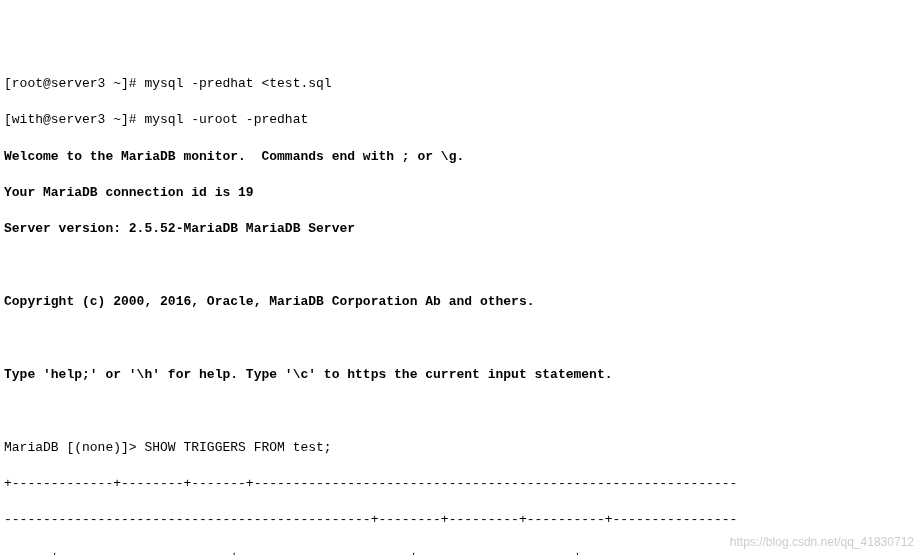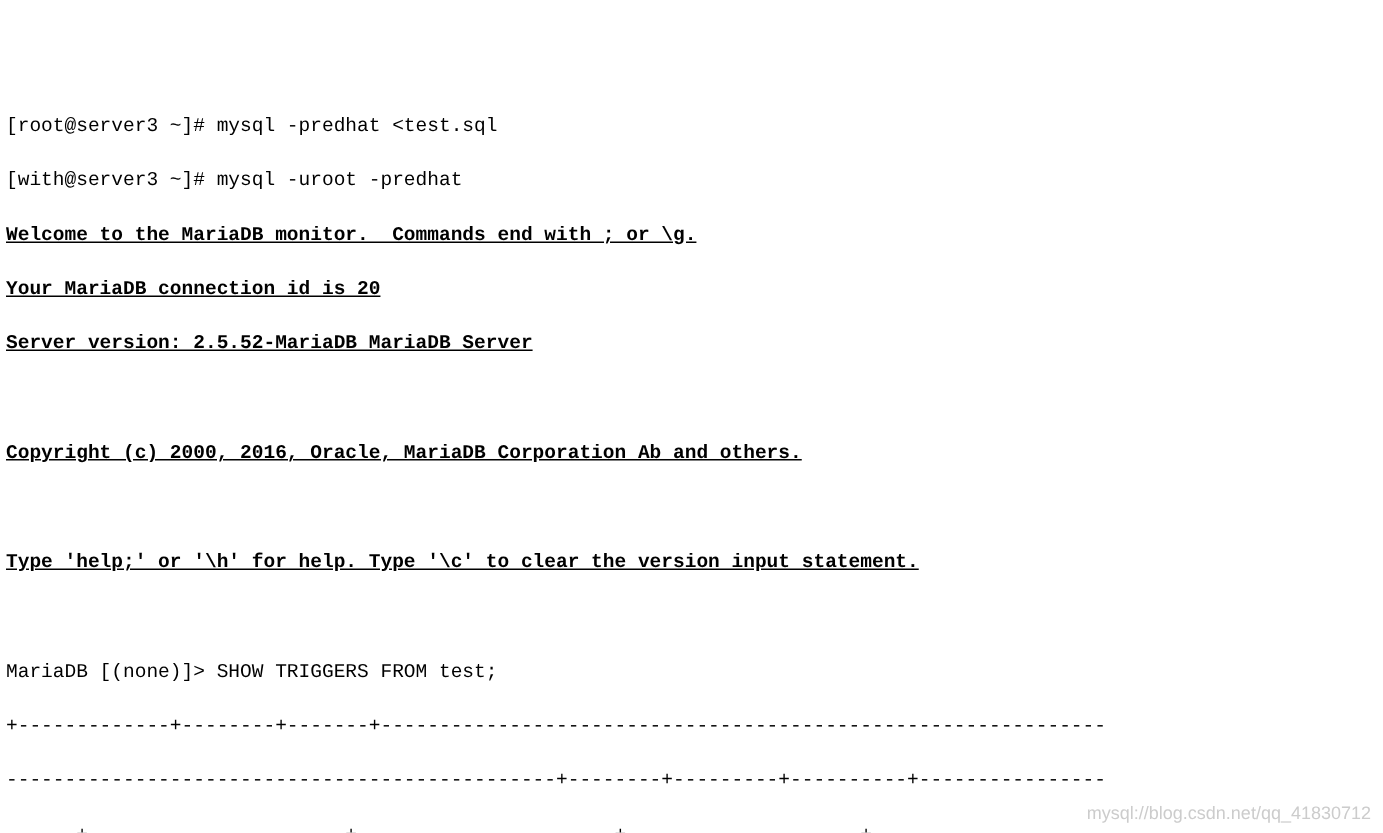--- a/index.html
+++ b/index.html
@@ -18,45 +18,44 @@
       position: relative;
       width: 922px;
       height: 555px;
       overflow: hidden;
     }
     .line {
       display: block;
     }
     .bold {
       font-weight: bold;
-      text-decoration: underline;
     }
     .watermark {
       position: absolute;
       bottom: 4px;
       right: 8px;
       color: #cccccc;
       font-size: 12px;
       font-family: Arial, sans-serif;
     }
   </style>
 </head>
 <body>
 
 
 
 <span class="line">[root@server3 ~]# mysql -predhat &lt;test.sql</span>
 <span class="line">[with@server3 ~]# mysql -uroot -predhat</span>
 <span class="line bold">Welcome to the MariaDB monitor.  Commands end with ; or \g.</span>
-<span class="line bold">Your MariaDB connection id is 20</span>
+<span class="line bold">Your MariaDB connection id is 19</span>
 <span class="line bold">Server version: 2.5.52-MariaDB MariaDB Server</span>
 <span class="line"> </span>
 <span class="line bold">Copyright (c) 2000, 2016, Oracle, MariaDB Corporation Ab and others.</span>
 <span class="line"> </span>
-<span class="line bold">Type 'help;' or '\h' for help. Type '\c' to clear the version input statement.</span>
+<span class="line bold">Type 'help;' or '\h' for help. Type '\c' to https the current input statement.</span>
 <span class="line"> </span>
 <span class="line">MariaDB [(none)]&gt; SHOW TRIGGERS FROM test;</span>
 <span class="line">+-------------+--------+-------+--------------------------------------------------------------</span>
 <span class="line">-----------------------------------------------+--------+---------+----------+----------------</span>
 <span class="line">------+----------------------+----------------------+--------------------+</span>
 
 
 
 
 
@@ -64,16 +63,16 @@
 
 
 
 
 
 
 
 
 
 
-<div class="watermark">mysql://blog.csdn.net/qq_41830712</div>
+<div class="watermark">https://blog.csdn.net/qq_41830712</div>
 
 
 
 
 </body></html>

